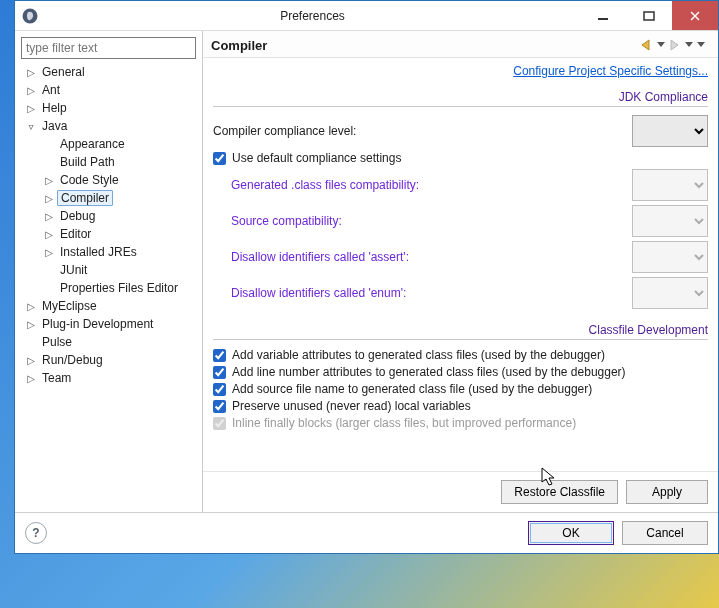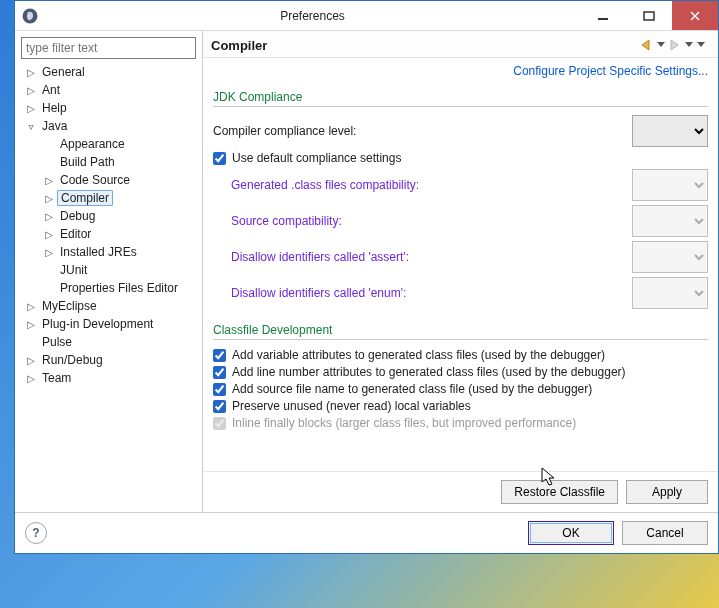--- a/index.html
+++ b/index.html
@@ -29,24 +29,24 @@
   .tree-row .lbl { padding:0 3px; }
 
   .right { flex:1; display:flex; flex-direction:column; background:#fff; }
   .rhead { display:flex; align-items:center; padding:6px 10px 4px 8px; border-bottom:1px solid #e3e3e3; background:#fdfdfd; }
   .rhead .htitle { font-weight:bold; font-size:13px; color:#1a1a1a; flex:1; }
   .navbtns { display:flex; gap:0; }
   .navarrow { width:18px; height:16px; display:flex; align-items:center; justify-content:center; }
   .navdrop { width:10px; height:16px; display:flex; align-items:center; justify-content:center; }
 
   .linkrow { text-align:right; padding:6px 10px 4px 10px; }
-  .linkrow a { color:#0b5bd3; cursor:pointer; }
+  .linkrow a { color:#0b5bd3; text-decoration:underline; cursor:pointer; }
 
   .content { flex:1; overflow:auto; padding: 0 10px 10px 10px; }
-  .group-title { color:#15803d; margin:8px 0 2px 0; }
+  .group-title { color:#4c1d95; margin:8px 0 2px 0;text-align:right; }
   .hr { border-top:1px solid #c8c8c8; margin: 2px 0 8px 0; }
 
   .row { display:flex; align-items:center; margin:4px 0; }
   .row .lab { flex:1; color:#222; }
   .row.disabled .lab { color:#6d28d9; }
   .sub { padding-left:18px; }
   .sel-ctrl { width:76px; height:22px; border:1px solid #a6a6a6; background:#eaeaea; padding:15px 4px; }
   .sel-ctrl:disabled { color:#8a8a8a; background:#f2f2f2; }
 
   .chk { display:flex; align-items:center; margin:3px 0; color:#222; }
@@ -126,21 +126,21 @@
             <span class="lbl">Appearance</span>
           </div>
           <div class="tree-row">
             <span class="ind" style="width: 18px;"></span>
             <span class="tw"></span>
             <span class="lbl">Build Path</span>
           </div>
           <div class="tree-row">
             <span class="ind" style="width: 18px;"></span>
             <span class="tw">▷</span>
-            <span class="lbl">Code Source</span>
+            <span class="lbl">Code Style</span>
           </div>
           <div class="tree-row sel">
             <span class="ind" style="width: 18px;"></span>
             <span class="tw">▷</span>
             <span class="lbl">Compiler</span>
           </div>
           <div class="tree-row">
             <span class="ind" style="width: 18px;"></span>
             <span class="tw">▷</span>
             <span class="lbl">Debug</span>

